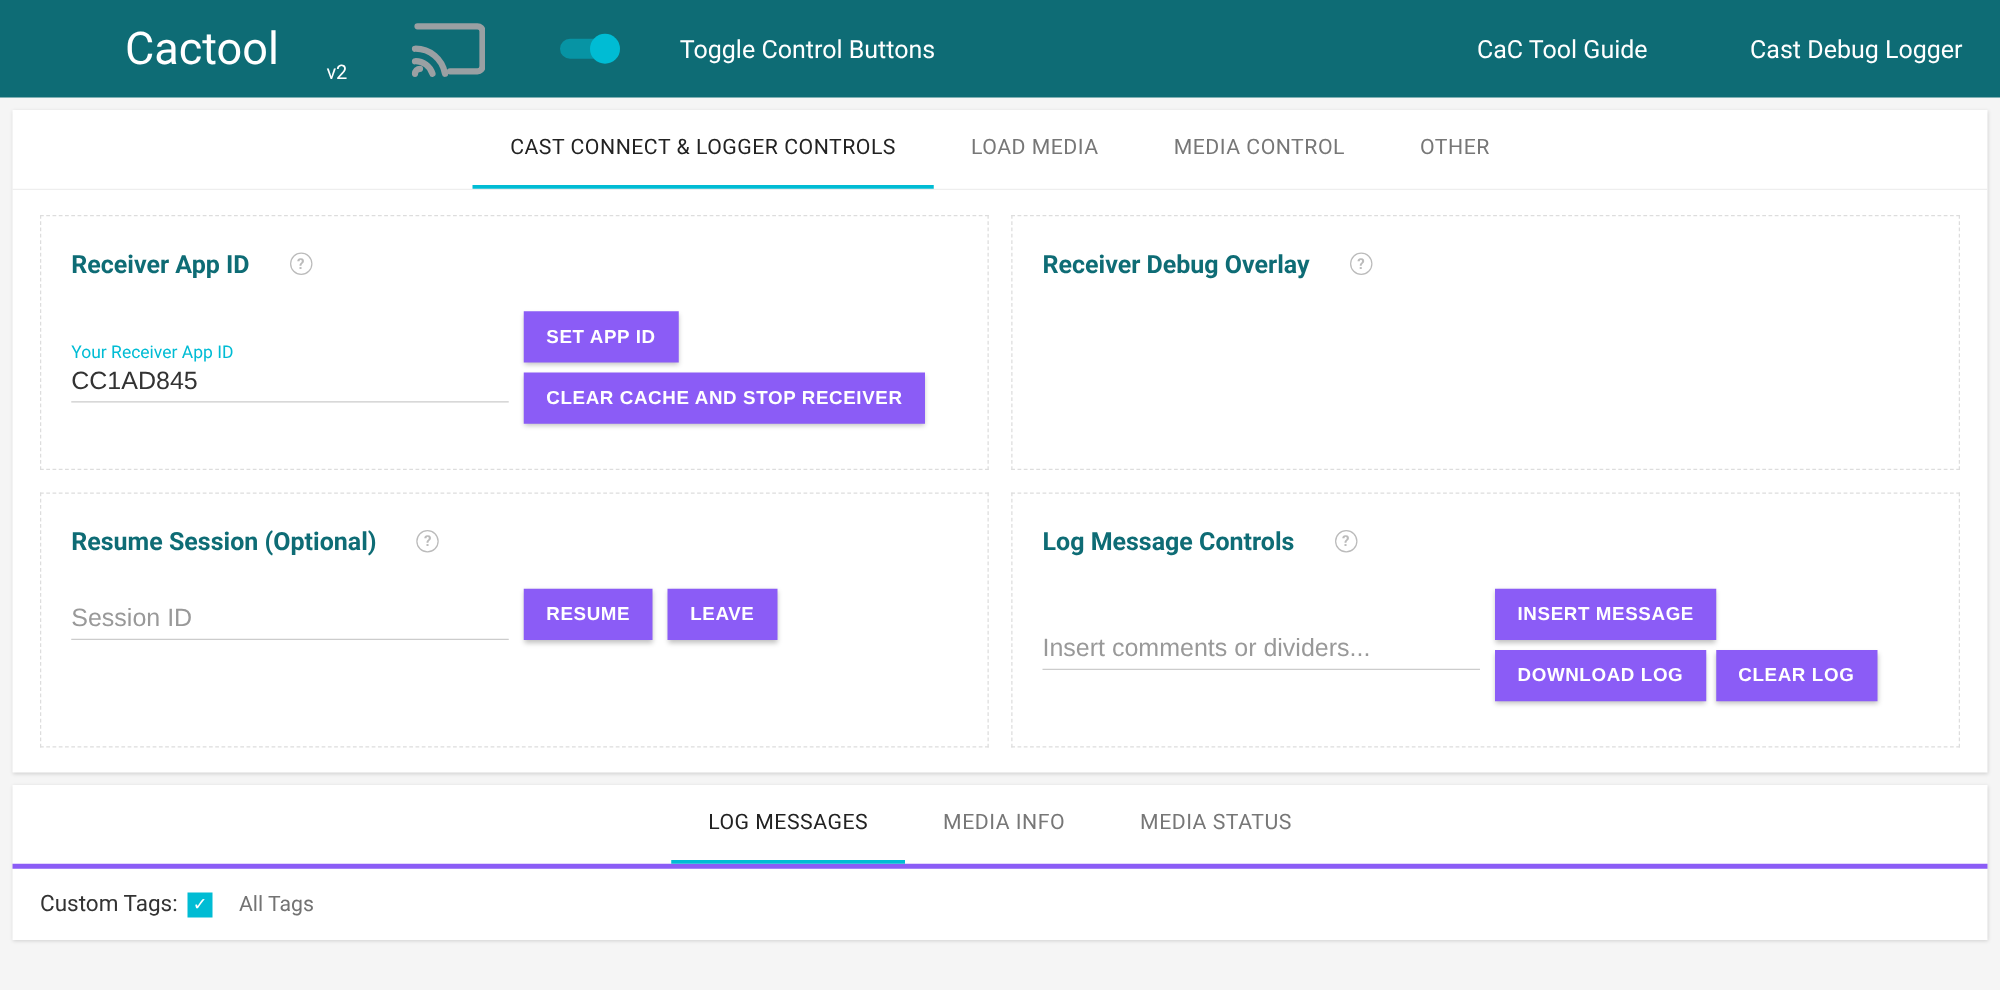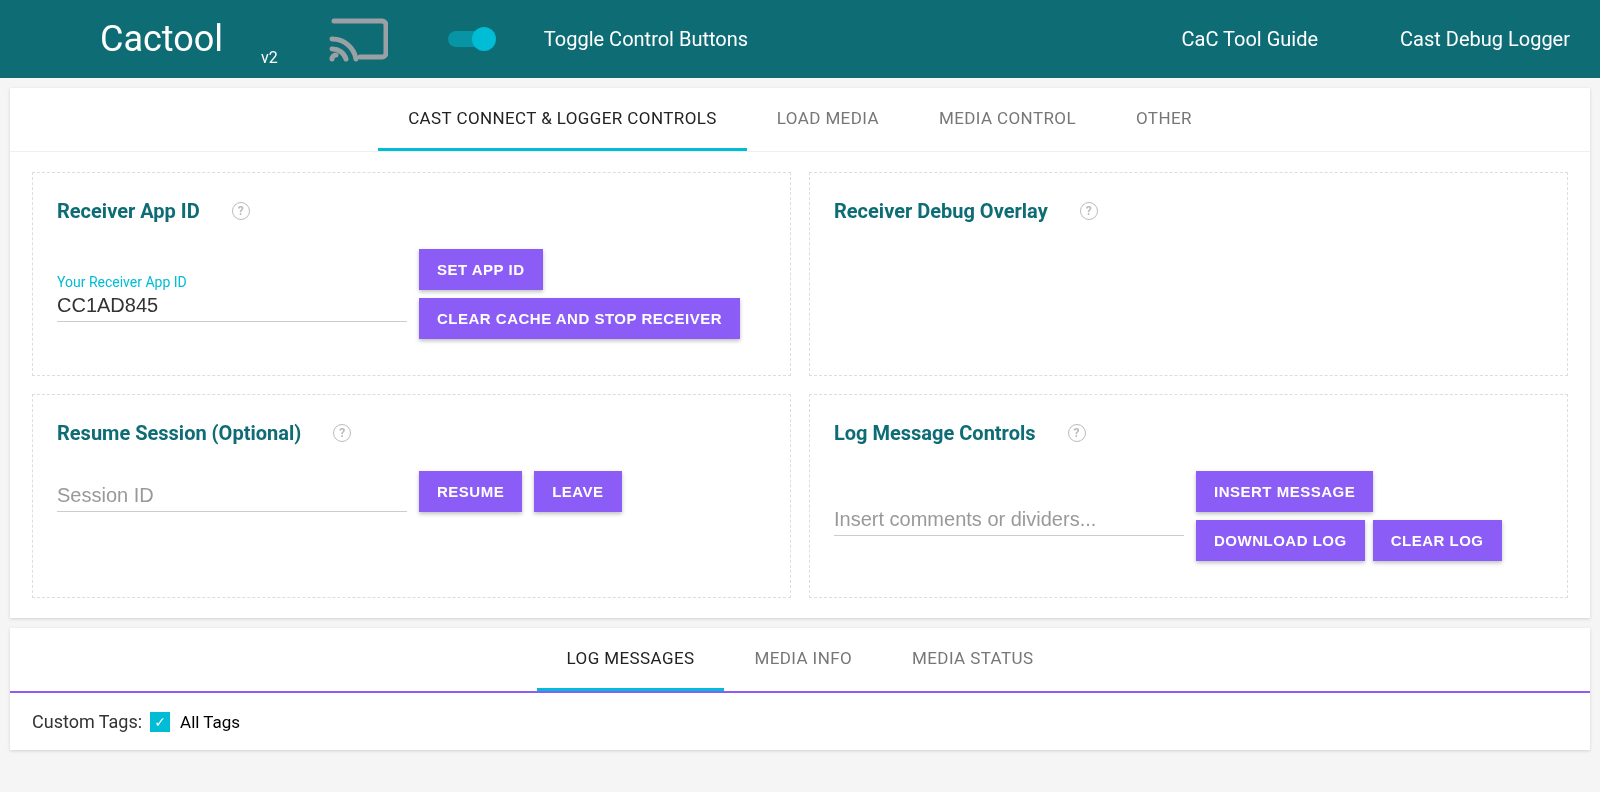--- a/index.html
+++ b/index.html
@@ -149,21 +149,21 @@
   margin-bottom: 8px;
 }
 .panel-row {
   display: flex;
   align-items: center;
   gap: 12px;
 }
 .input-col { flex: 0 0 auto; }
 .btn-col { flex: 1; }
 .btn-col-right { display:flex; flex-wrap: wrap; }
-.log-card .tabbar { border-bottom: 2px solid #8b5cf6; }
+.log-card .tabbar { border-bottom: 4px solid #8b5cf6; }
 .log-body {
   padding: 18px 22px;
   display: flex;
   align-items: center;
 }
 .custom-tags-label {
   font-size: 18px;
   color: #333;
   margin-right: 8px;
 }
@@ -174,21 +174,22 @@
   display: inline-flex;
   align-items: center;
   justify-content: center;
   color: #fff;
   font-size: 14px;
   margin-right: 10px;
   cursor: pointer;
 }
 .checkbox-label {
   font-size: 17px;
-  color: #000000;
+  color: #737373;
+  margin-left: 11px;
 }
 </style>
 </head>
 <body>
 
 <div class="header">
   <span class="app-title">Cactool</span>
   <span class="app-version">v2</span>
   <span class="cast-icon-wrap">
     <svg width="60" height="48" viewBox="0 0 60 48">

